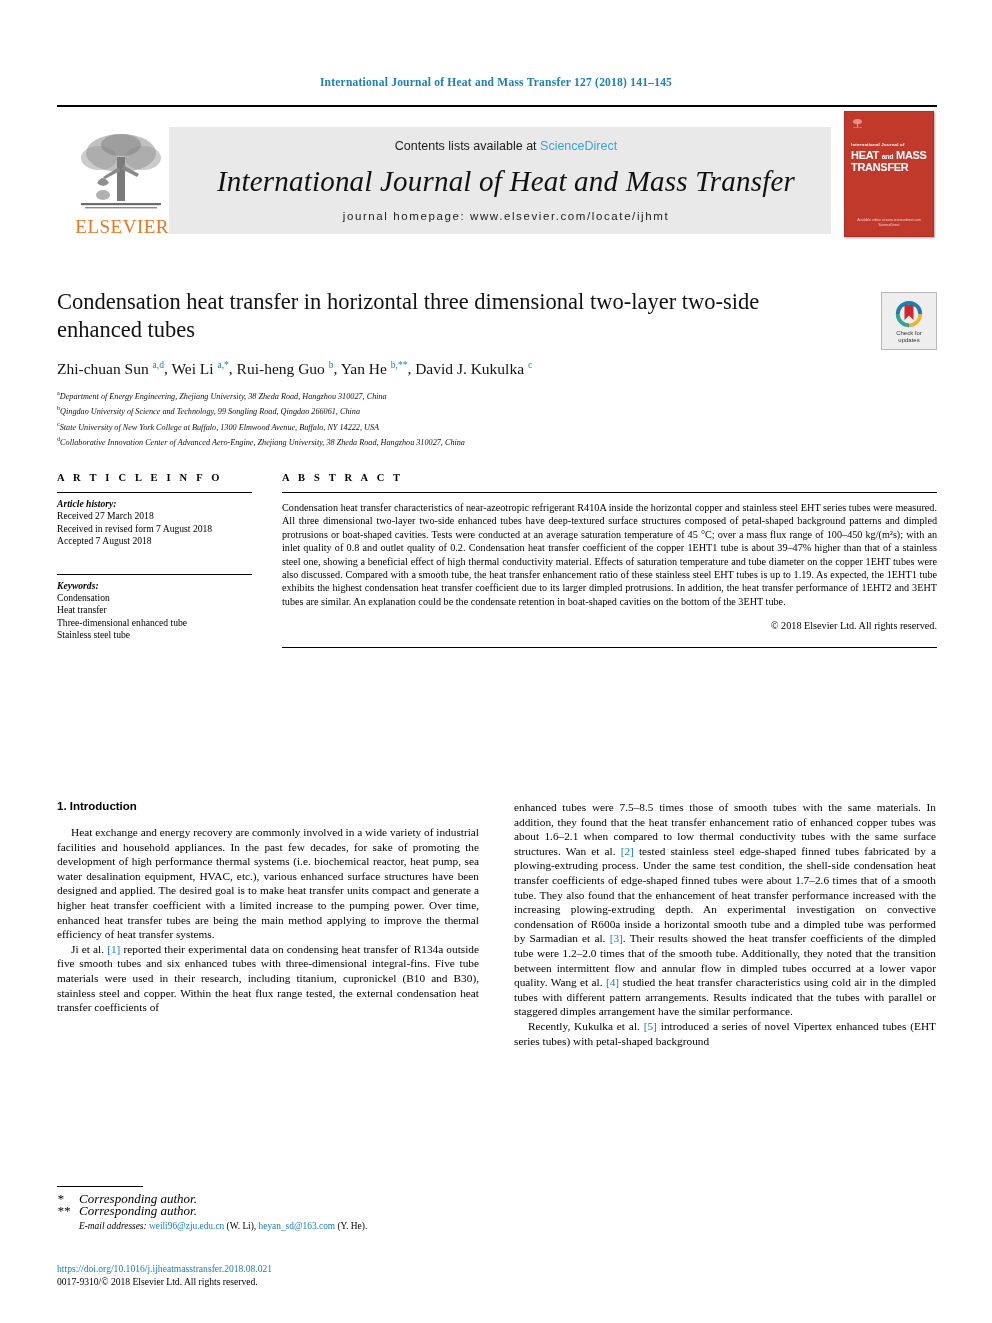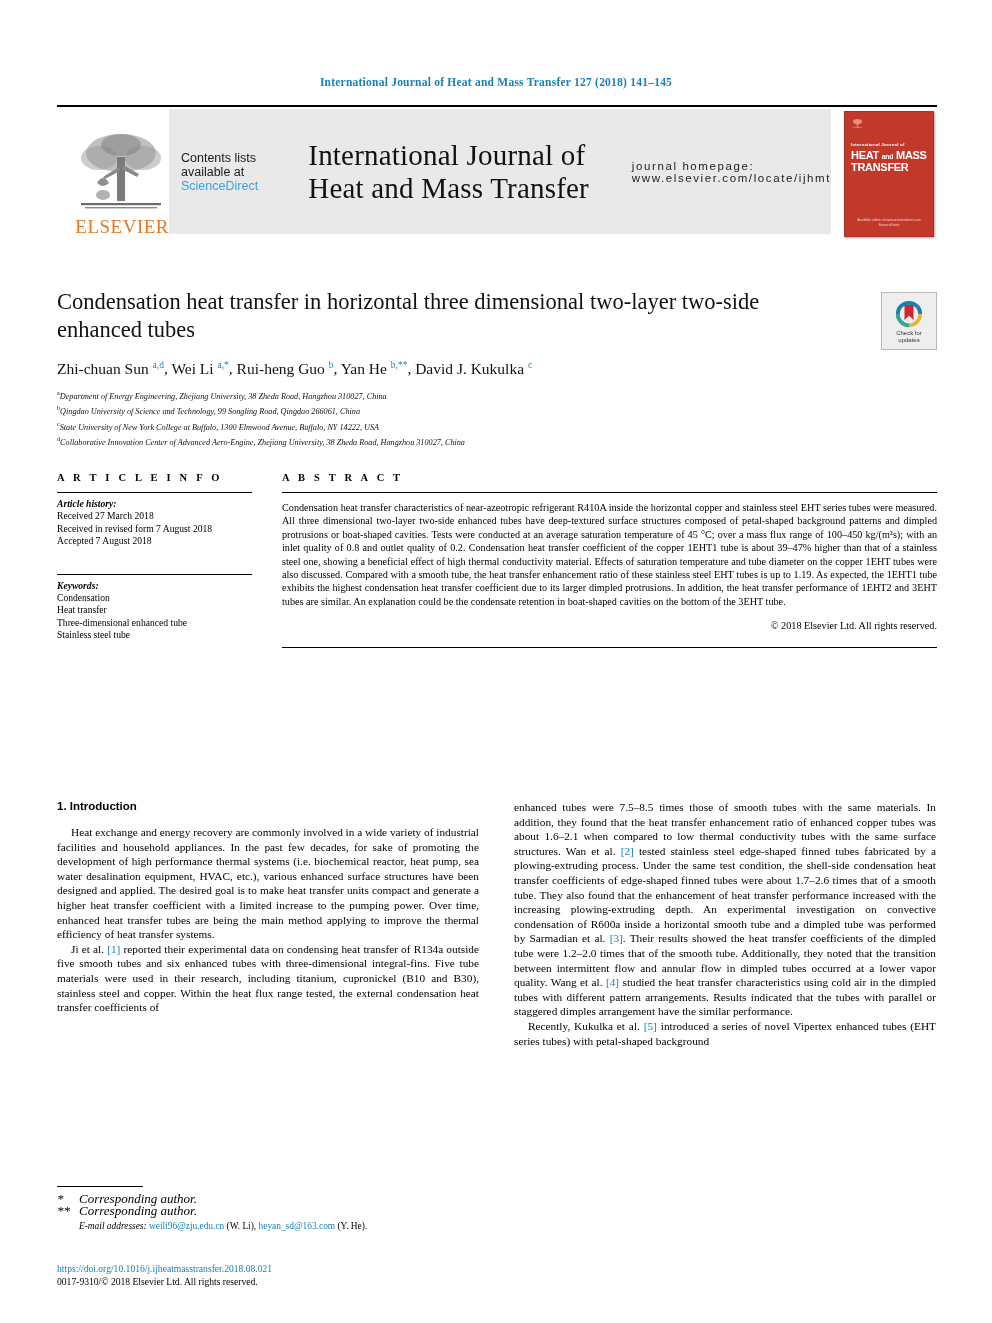--- a/index.html
+++ b/index.html
@@ -35,29 +35,30 @@
   }
   .tree-svg { display:block; }
   .elsevier-word {
     font-family:"Liberation Serif", serif;
     font-size:19px; letter-spacing:.5px;
     color:#e87722; font-weight:400;
     line-height:1;
     margin-top:2px;
   }
   .masthead-center {
-    flex:1 1 auto; background:#e9e9e9; margin:2px 0 6px 0;
-    display:flex; align-items:center; justify-content:space-between;
+    flex:1 1 auto; background:#e9e9e9; margin:20px 0 6px 0;
+    display:flex; flex-direction:column; align-items:center; justify-content:space-between;
     padding:12px 0 12px 12px; box-sizing:border-box;
   }
   .contents-line { font-size:12.5px; font-family:"Liberation Sans", sans-serif; color:#1a1a1a; }
   .contents-line .sd { color:#3aa3d8; }
   .journal-title {
     font-size:29px; font-family:"Liberation Serif", serif; color:#111;
     letter-spacing:.2px;
+    font-style:italic;
   }
   .homepage-line {
     font-size:11.5px; font-family:"Liberation Sans", sans-serif; color:#222;
     letter-spacing:1.6px;
   }
   .cover-thumb {
     width:96px; flex:0 0 96px; margin-left:10px;
     display:flex; align-items:center; justify-content:center;
   }
   .cover-inner {

